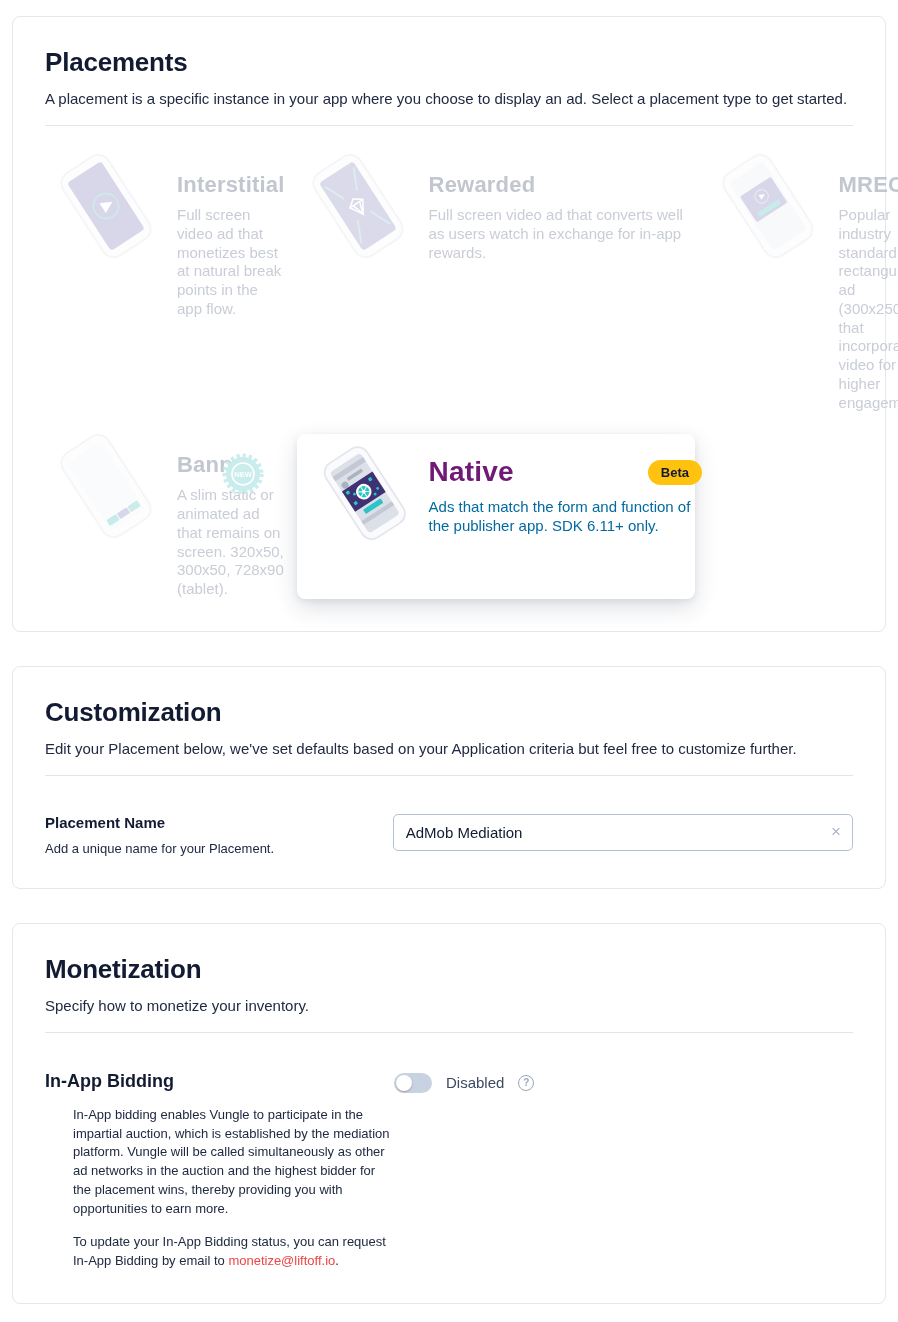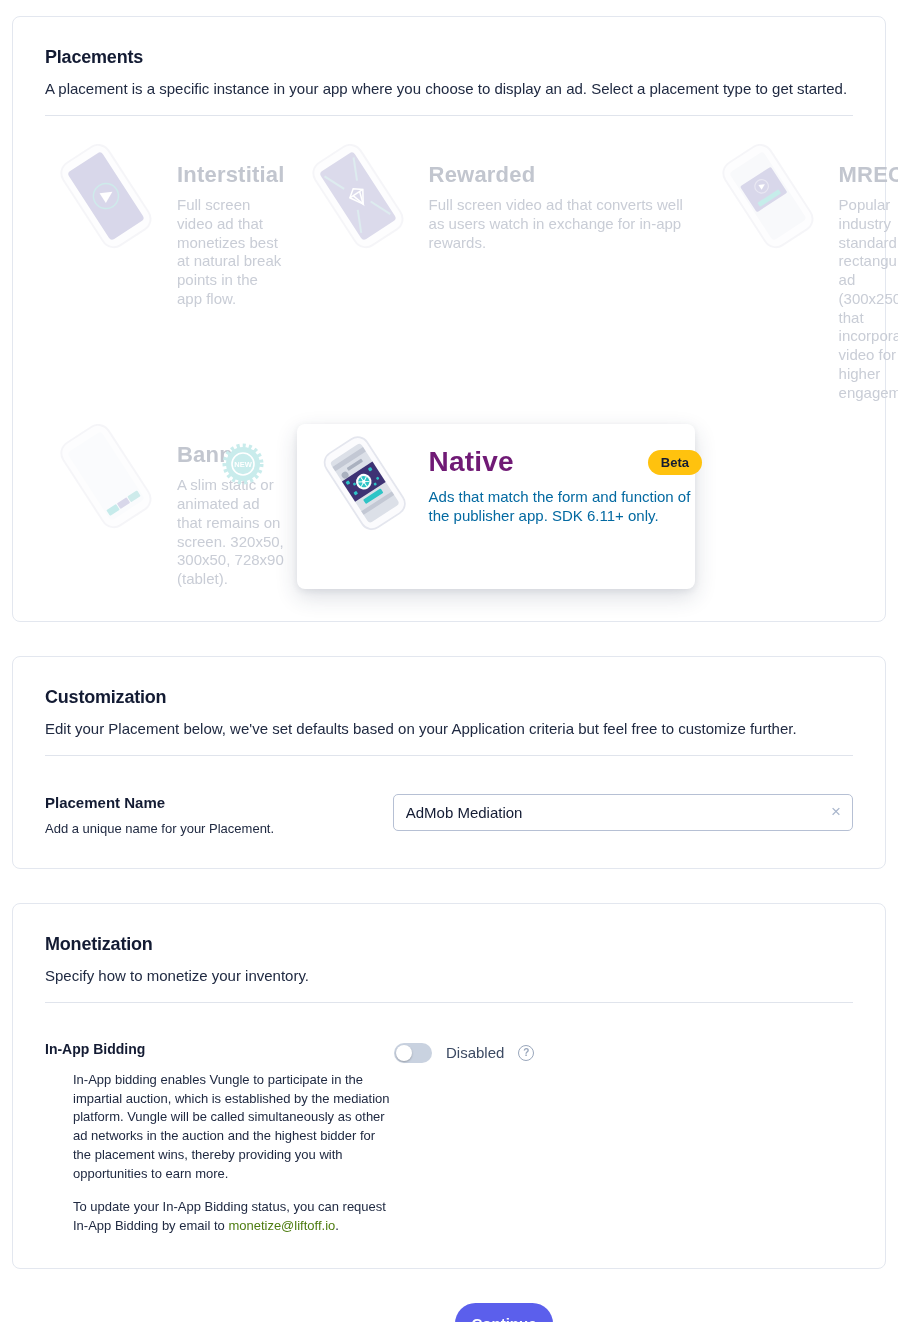--- a/index.html
+++ b/index.html
@@ -11,21 +11,21 @@
   }
   .card {
     margin: 0 12px 34px 12px;
     border: 1px solid #e3e7ef;
     border-radius: 8px;
     background: #fff;
     padding: 30px 32px 32px 32px;
   }
   .card:first-of-type { margin-top: 16px; }
   h1 {
-    font-size: 18px;
+    font-size: 26px;
     font-weight: 800;
     color: #131b33;
     letter-spacing: -0.2px;
     margin-bottom: 12px;
   }
   .subtitle { font-size: 15px; color: #202a42; }
   .divider { border-bottom: 1px solid #e0e4ec; margin-top: 18px; }
 
   
   .type-grid {
@@ -106,23 +106,23 @@
     top: 9px;
     color: #a9b6cc;
     font-size: 17px;
     line-height: 18px;
     cursor: pointer;
   }
 
   
   .mon-row { display: flex; align-items: flex-start; padding-top: 38px; }
   .mon-left { width: 349px; }
-  .mon-title { font-size: 14px; font-weight: 700; color: #131b33; }
+  .mon-title { font-size: 18px; font-weight: 700; color: #131b33; }
   .mon-p { font-size: 13px; line-height: 1.45; margin-top: 14px; color: #202a42; max-width: 345px; margin-left: 28px; }
-  .mon-link { color: #4d7c0f; text-decoration: none; cursor: pointer; }
+  .mon-link { color: #ef4444; text-decoration: none; cursor: pointer; }
   .toggle-row { display: flex; align-items: center; gap: 14px; padding-top: 2px; }
   .toggle {
     width: 38px; height: 20px;
     background: #c9d2e0;
     border-radius: 10px;
     position: relative;
     cursor: pointer;
   }
   .toggle .knob {
     position: absolute;

